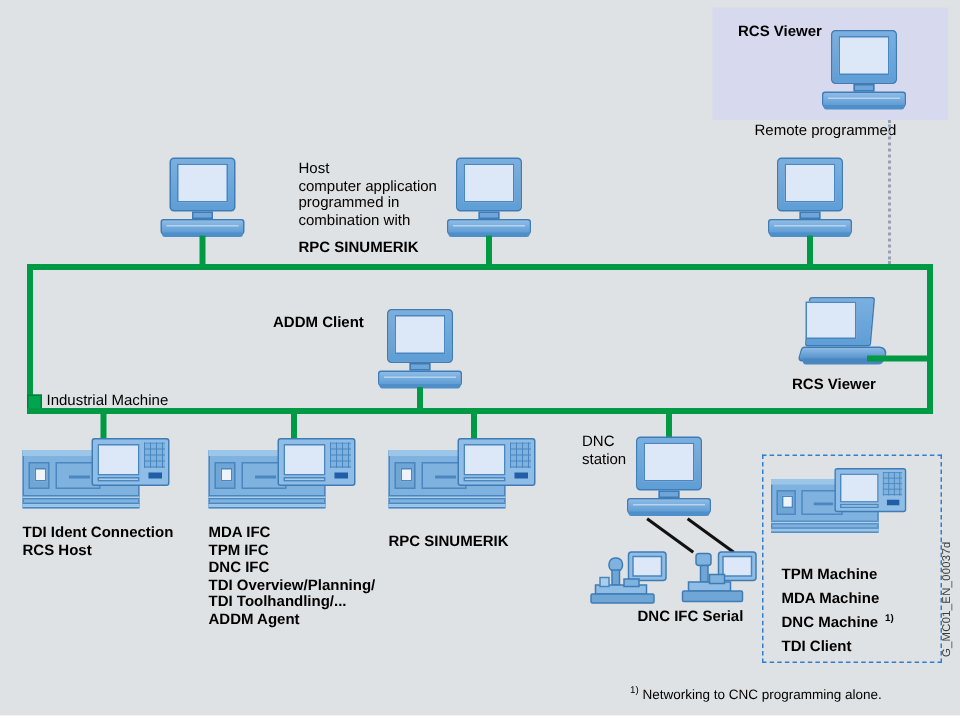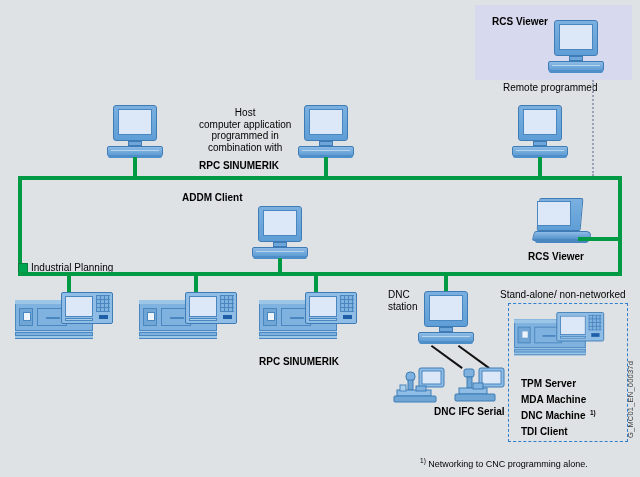--- a/index.html
+++ b/index.html
@@ -319,21 +319,21 @@
 
   <div class="pc" style="left:107px; top:105px; width:56px; height:53px;">
     <div class="mon-out"></div>
     <div class="mon-scr"></div>
     <div class="neck"></div>
     <div class="kb"></div>
     <div class="kb-base"></div>
   </div>
   <div class="drop" style="left:133px; top:157px; height:21px;"></div>
 
-  <div class="lbl" style="left:199px; top:107px;text-align:center;">Host
+  <div class="lbl" style="left:199px; top:107px;">Host
 computer application
 programmed in
 combination with</div>
   <div class="lbl bold" style="left:199px; top:160px;">RPC SINUMERIK</div>
   <div class="pc" style="left:298px; top:105px; width:56px; height:53px;">
     <div class="mon-out"></div>
     <div class="mon-scr"></div>
     <div class="neck"></div>
     <div class="kb"></div>
     <div class="kb-base"></div>
@@ -346,74 +346,82 @@
     <div class="neck"></div>
     <div class="kb"></div>
     <div class="kb-base"></div>
   </div>
   <div class="drop" style="left:538px; top:157px; height:21px;"></div>
 
   <div class="bus-v" style="left:618px; top:176px; height:96px;"></div>
 
   <div class="bus-v" style="left:18px; top:176px; height:96px;"></div>
 
-  <div class="lbl bold" style="left:182px; top:192px;">ADDM Client</div>
+  <div class="lbl bold" style="left:182px; top:210px;">ADDM Client</div>
   <div class="pc" style="left:252px; top:206px; width:56px; height:53px;">
     <div class="mon-out"></div>
     <div class="mon-scr"></div>
     <div class="neck"></div>
     <div class="kb"></div>
     <div class="kb-base"></div>
   </div>
   <div class="drop" style="left:278px; top:258px; height:14px;"></div>
 
   <div class="laptop" style="left:533px; top:198px; width:60px; height:46px;">
     <div class="lid"></div>
     <div class="lid-scr"></div>
     <div class="base"></div>
     <div class="base2"></div>
   </div>
 
   <div class="bus-h" style="left:578px; top:237px; width:42px;"></div>
   <div class="lbl bold" style="left:528px; top:251px;">RCS Viewer</div>
 
   <div class="eth-key-box" style="left:18px; top:263px;"></div>
-  <div class="lbl" style="left:31px; top:262px;">Industrial Planning</div>
+  <div class="lbl" style="left:31px; top:262px;">Industrial Machine</div>
 
   <div class="bus-h" style="left:18px; top:272px; width:604px;"></div>
 
   <div class="drop" style="left:67px; top:272px; height:20px;"></div>
   <div class="machine" style="left:15px; top:292px; width:100px; height:48px;">
     <div class="body"></div>
     <div class="body-top"></div>
     <div class="panel-a"></div>
     <div class="panel-b"></div>
     <div class="rail1"></div>
     <div class="rail2"></div>
     <div class="hmi"></div>
     <div class="hmi-scr"></div>
     <div class="hmi-keys"></div>
     <div class="hmi-bar"></div>
     <div class="hmi-led"></div>
   </div>
+  <div class="lbl bold" style="left:15px; top:350px;">TDI Ident Connection
+RCS Host</div>
 
   <div class="drop" style="left:194px; top:272px; height:20px;"></div>
   <div class="machine" style="left:139px; top:292px; width:100px; height:48px;">
     <div class="body"></div>
     <div class="body-top"></div>
     <div class="panel-a"></div>
     <div class="panel-b"></div>
     <div class="rail1"></div>
     <div class="rail2"></div>
     <div class="hmi"></div>
     <div class="hmi-scr"></div>
     <div class="hmi-keys"></div>
     <div class="hmi-bar"></div>
     <div class="hmi-led"></div>
   </div>
+  <div class="lbl bold" style="left:139px; top:350px;">MDA IFC
+TPM IFC
+DNC IFC
+TDI Overview/Planning/
+TDI Toolhandling/...
+ADDM Agent</div>
 
   <div class="drop" style="left:314px; top:272px; height:20px;"></div>
   <div class="machine" style="left:259px; top:292px; width:100px; height:48px;">
     <div class="body"></div>
     <div class="body-top"></div>
     <div class="panel-a"></div>
     <div class="panel-b"></div>
     <div class="rail1"></div>
     <div class="rail2"></div>
     <div class="hmi"></div>
@@ -452,41 +460,40 @@
   <svg class="cncmini" style="left:452px; top:366px;" width="54" height="40" viewBox="0 0 54 40">
     <rect x="27" y="2" width="25" height="19" rx="2" fill="#8fbde6" stroke="#3f7cb5"></rect>
     <rect x="30" y="5" width="19" height="13" fill="#dce8f7" stroke="#4a86c0"></rect>
     <rect x="12" y="3" width="10" height="8" rx="2" fill="#7fb2de" stroke="#3f7cb5"></rect>
     <rect x="15" y="11" width="5" height="11" fill="#6fa6d6" stroke="#3f7cb5"></rect>
     <rect x="7" y="22" width="28" height="6" fill="#8fbde6" stroke="#3f7cb5"></rect>
     <rect x="21" y="17" width="10" height="6" fill="#7fb2de" stroke="#3f7cb5"></rect>
     <rect x="3" y="28" width="40" height="7" rx="1" fill="#6fa6d6" stroke="#3f7cb5"></rect>
   </svg>
 
-  <div class="lbl bold" style="left:405px; top:406px;padding-left:29px;">DNC IFC Serial</div>
-
-  <div class="lbl" style="left:500px; top:289px;">Stand-alone/ non-networked</div>
+  <div class="lbl bold" style="left:396px; top:406px;padding-left:29px;">DNC IFC Serial</div>
+
 
   <div class="standalone-box" style="left:508px; top:303px; width:118px; height:137px;"></div>
 
   <div class="machine" style="left:514px; top:312px; width:100px; height:48px; transform:scale(0.92); transform-origin:0 0;">
     <div class="body"></div>
     <div class="body-top"></div>
     <div class="panel-a"></div>
     <div class="panel-b"></div>
     <div class="rail1"></div>
     <div class="rail2"></div>
     <div class="hmi"></div>
     <div class="hmi-scr"></div>
     <div class="hmi-keys"></div>
     <div class="hmi-bar"></div>
     <div class="hmi-led"></div>
   </div>
 
-  <div class="lbl bold" style="left:521px; top:378px;">TPM Server</div>
+  <div class="lbl bold" style="left:521px; top:378px;">TPM Machine</div>
   <div class="lbl bold" style="left:521px; top:394px;">MDA Machine</div>
   <div class="lbl bold" style="left:521px; top:410px;">DNC Machine</div>
   <div class="lbl bold" style="left:590px; top:407px; font-size:6.5px;">1)</div>
   <div class="lbl bold" style="left:521px; top:426px;">TDI Client</div>
 
   <div class="docid" style="left:626px; top:438px;">G_MC01_EN_00037d</div>
 
   <div class="footnote" style="left:410px; top:447px;">
     <span class="sup">1)</span><span> Networking to CNC programming alone.</span>
   </div>

